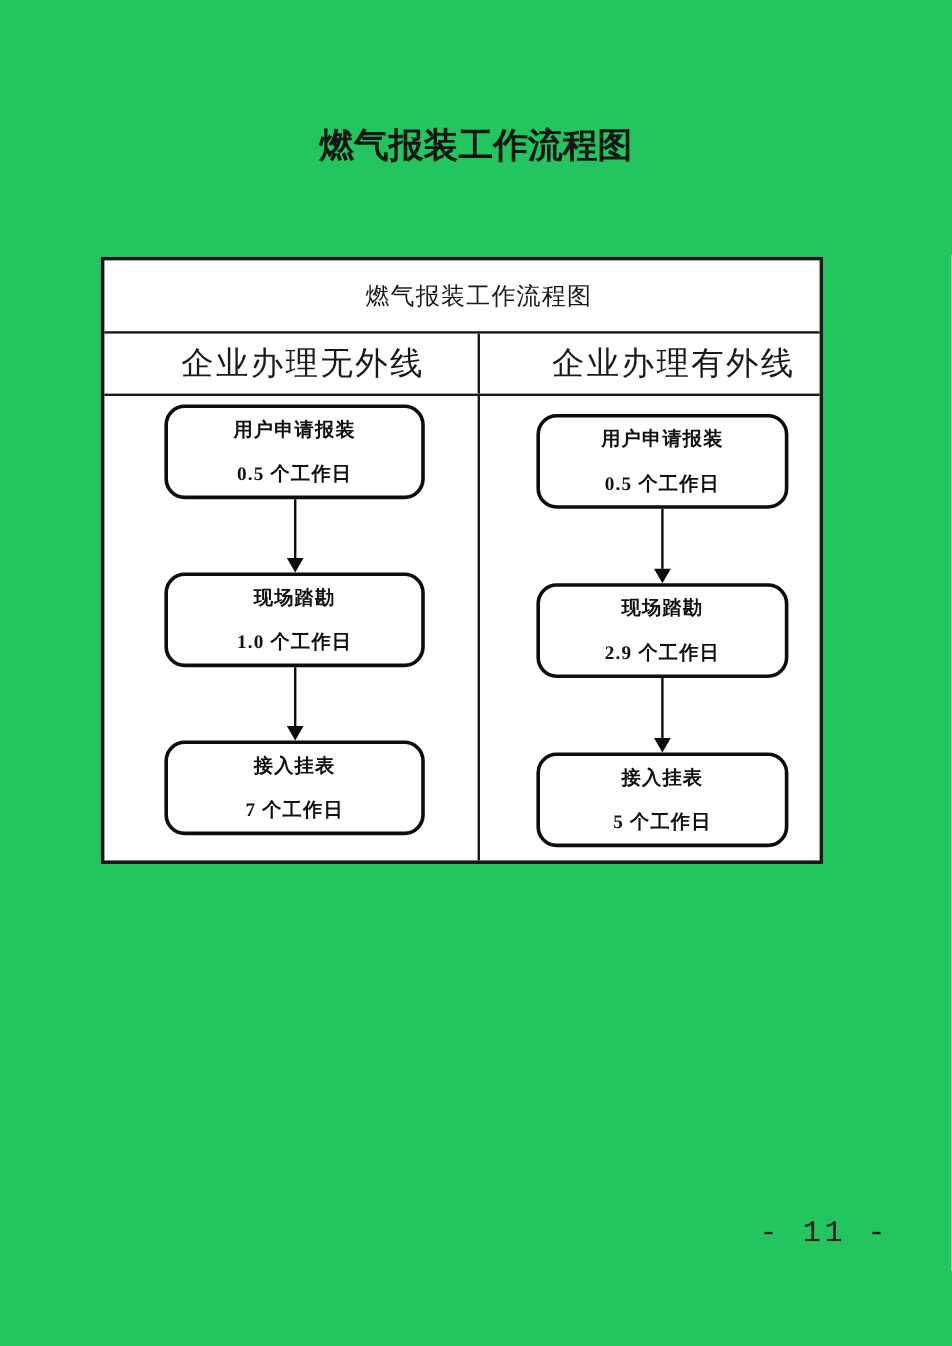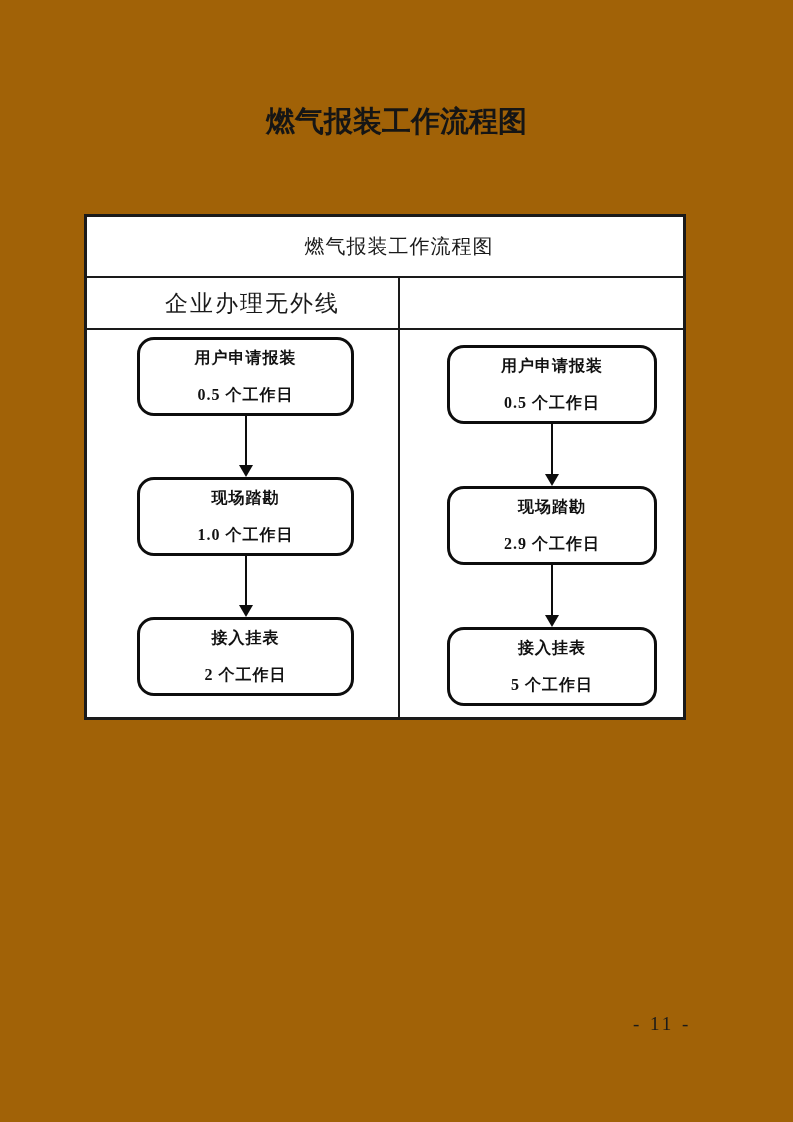--- a/index.html
+++ b/index.html
@@ -3,21 +3,21 @@
 <meta charset="utf-8">
 <style>
   * { margin: 0; padding: 0; box-sizing: border-box; }
   html, body { background: #e8e8e8; }
   body { font-family: "Liberation Serif", "DejaVu Serif", serif; }
 
   .page {
     position: relative;
     width: 793px;
     height: 1122px;
-    background: #a16207;
+    background: #22c55e;
     margin: 0 auto;
     overflow: hidden;
     color: #111;
   }
 
   .main-title {
     position: absolute;
     top: 102px;
     left: 0;
     width: 100%;
@@ -52,21 +52,21 @@
 
   .col-header-row {
     display: flex;
     height: 52px;
     border-bottom: 2px solid #1a1a1a;
   }
   .col-header {
     display: flex;
     align-items: center;
     justify-content: center;
-    font-size: 23px;
+    font-size: 27px;
     color: #1a1a1a;
     letter-spacing: 2px;
   }
   .col-header.left  { width: 313px; border-right: 2px solid #1a1a1a; }
   .col-header.right { flex: 1; }
   .col-header.left  .shift { position: relative; left: 10px; }
   .col-header.right .shift { position: relative; left: 20px; }
 
   .chart-body { display: flex; height: 387px; }
   .body-cell-left  { width: 313px; border-right: 2px solid #1a1a1a; }
@@ -111,43 +111,47 @@
     width: 0; height: 0;
     border-left: 7px solid transparent;
     border-right: 7px solid transparent;
     border-top: 12px solid #0d0d0d;
   }
 
   .page-number {
     position: absolute;
     left: 633px;
     top: 1013px;
-    font-size: 19px;
+    font-size: 25px;
     letter-spacing: 3px;
     color: #1a1a1a;
     white-space: pre;
+    font-family: Liberation Mono, monospace;
   }
 </style>
 </head>
 <body>
 
 <div class="page">
 
   <h1 class="main-title">燃气报装工作流程图</h1>
 
   <div class="chart">
 
     <div class="chart-title-row">
       <span class="shift">燃气报装工作流程图</span>
     </div>
 
     <div class="col-header-row">
       <div class="col-header left">
         <span class="shift">企业办理无外线</span>
       </div>
+      <div class="col-header right">
+        <span class="shift">企业办理有外线</span>
+      </div>
     </div>
 
     <div class="chart-body">
 
       <div class="body-cell-left">
         <div class="flow-col col-left">
 
           <div class="flow-box">
             <div>用户申请报装</div>
             <div>0.5 个工作日</div>
@@ -163,21 +167,21 @@
             <div>1.0 个工作日</div>
           </div>
 
           <div class="arrow">
             <div class="shaft"></div>
             <div class="head"></div>
           </div>
 
           <div class="flow-box">
             <div>接入挂表</div>
-            <div>2 个工作日</div>
+            <div>7 个工作日</div>
           </div>
 
         </div>
       </div>
 
       <div class="body-cell-right">
         <div class="flow-col col-right">
 
           <div class="flow-box">
             <div>用户申请报装</div>

